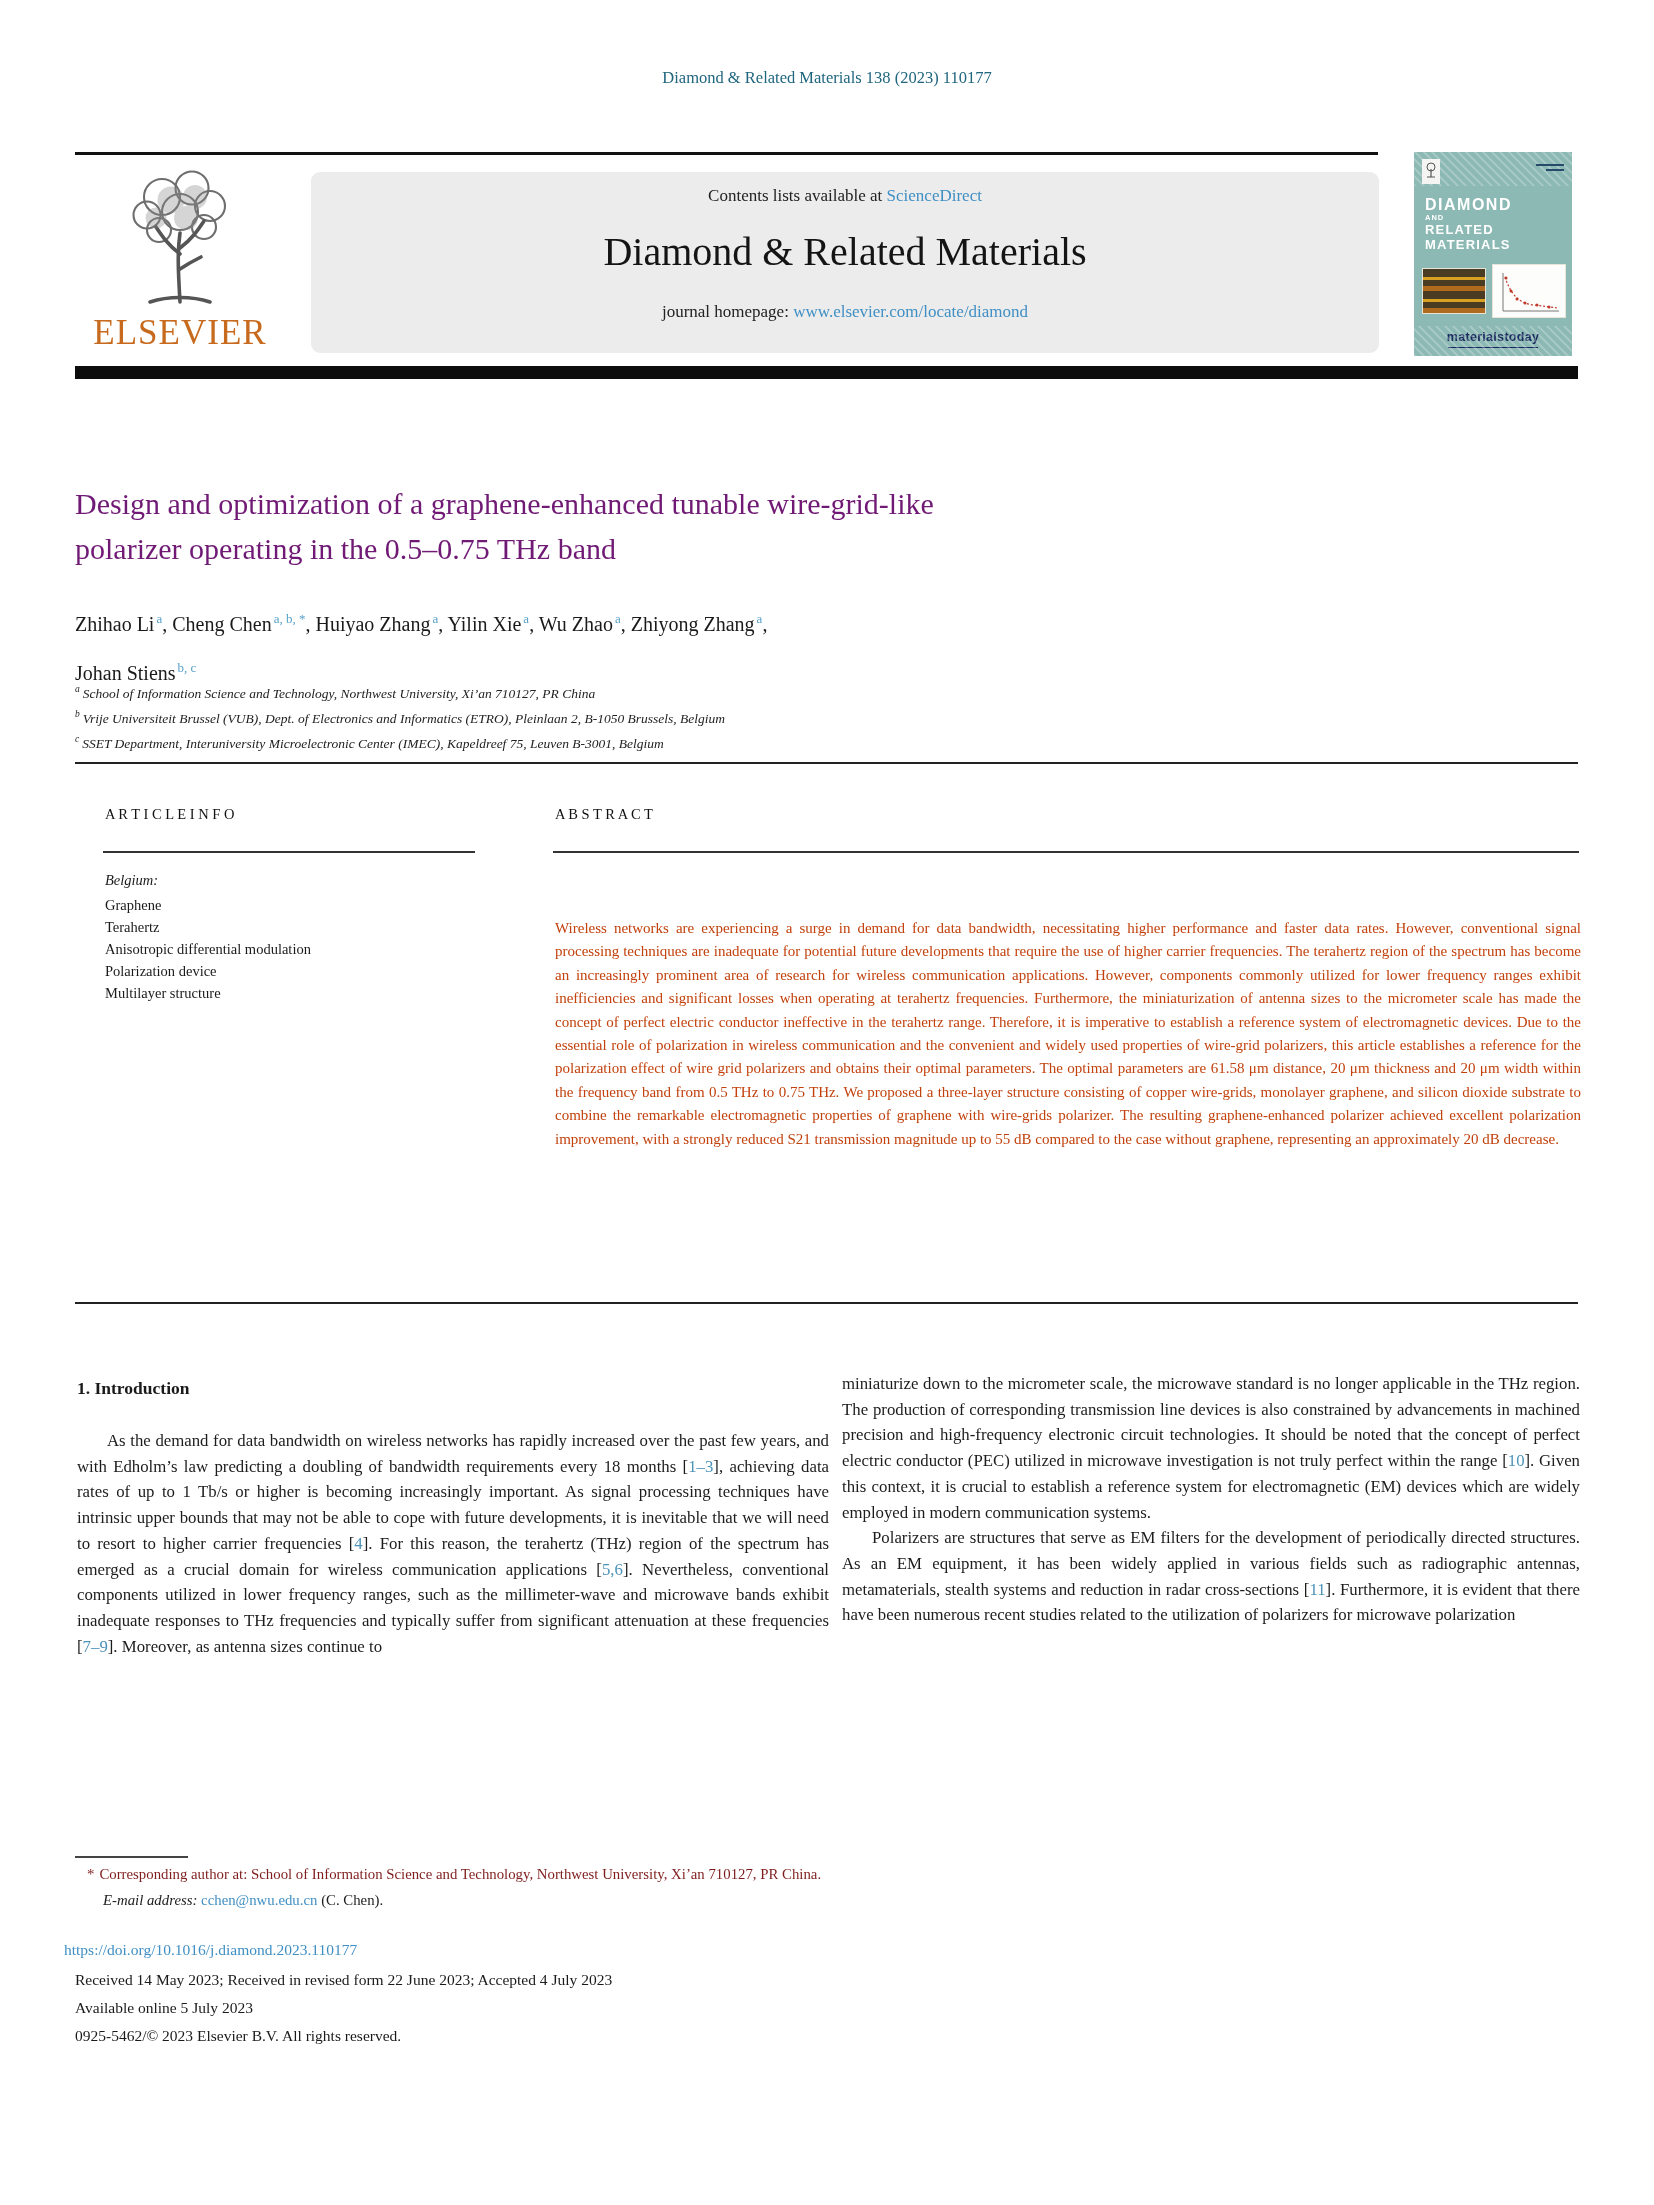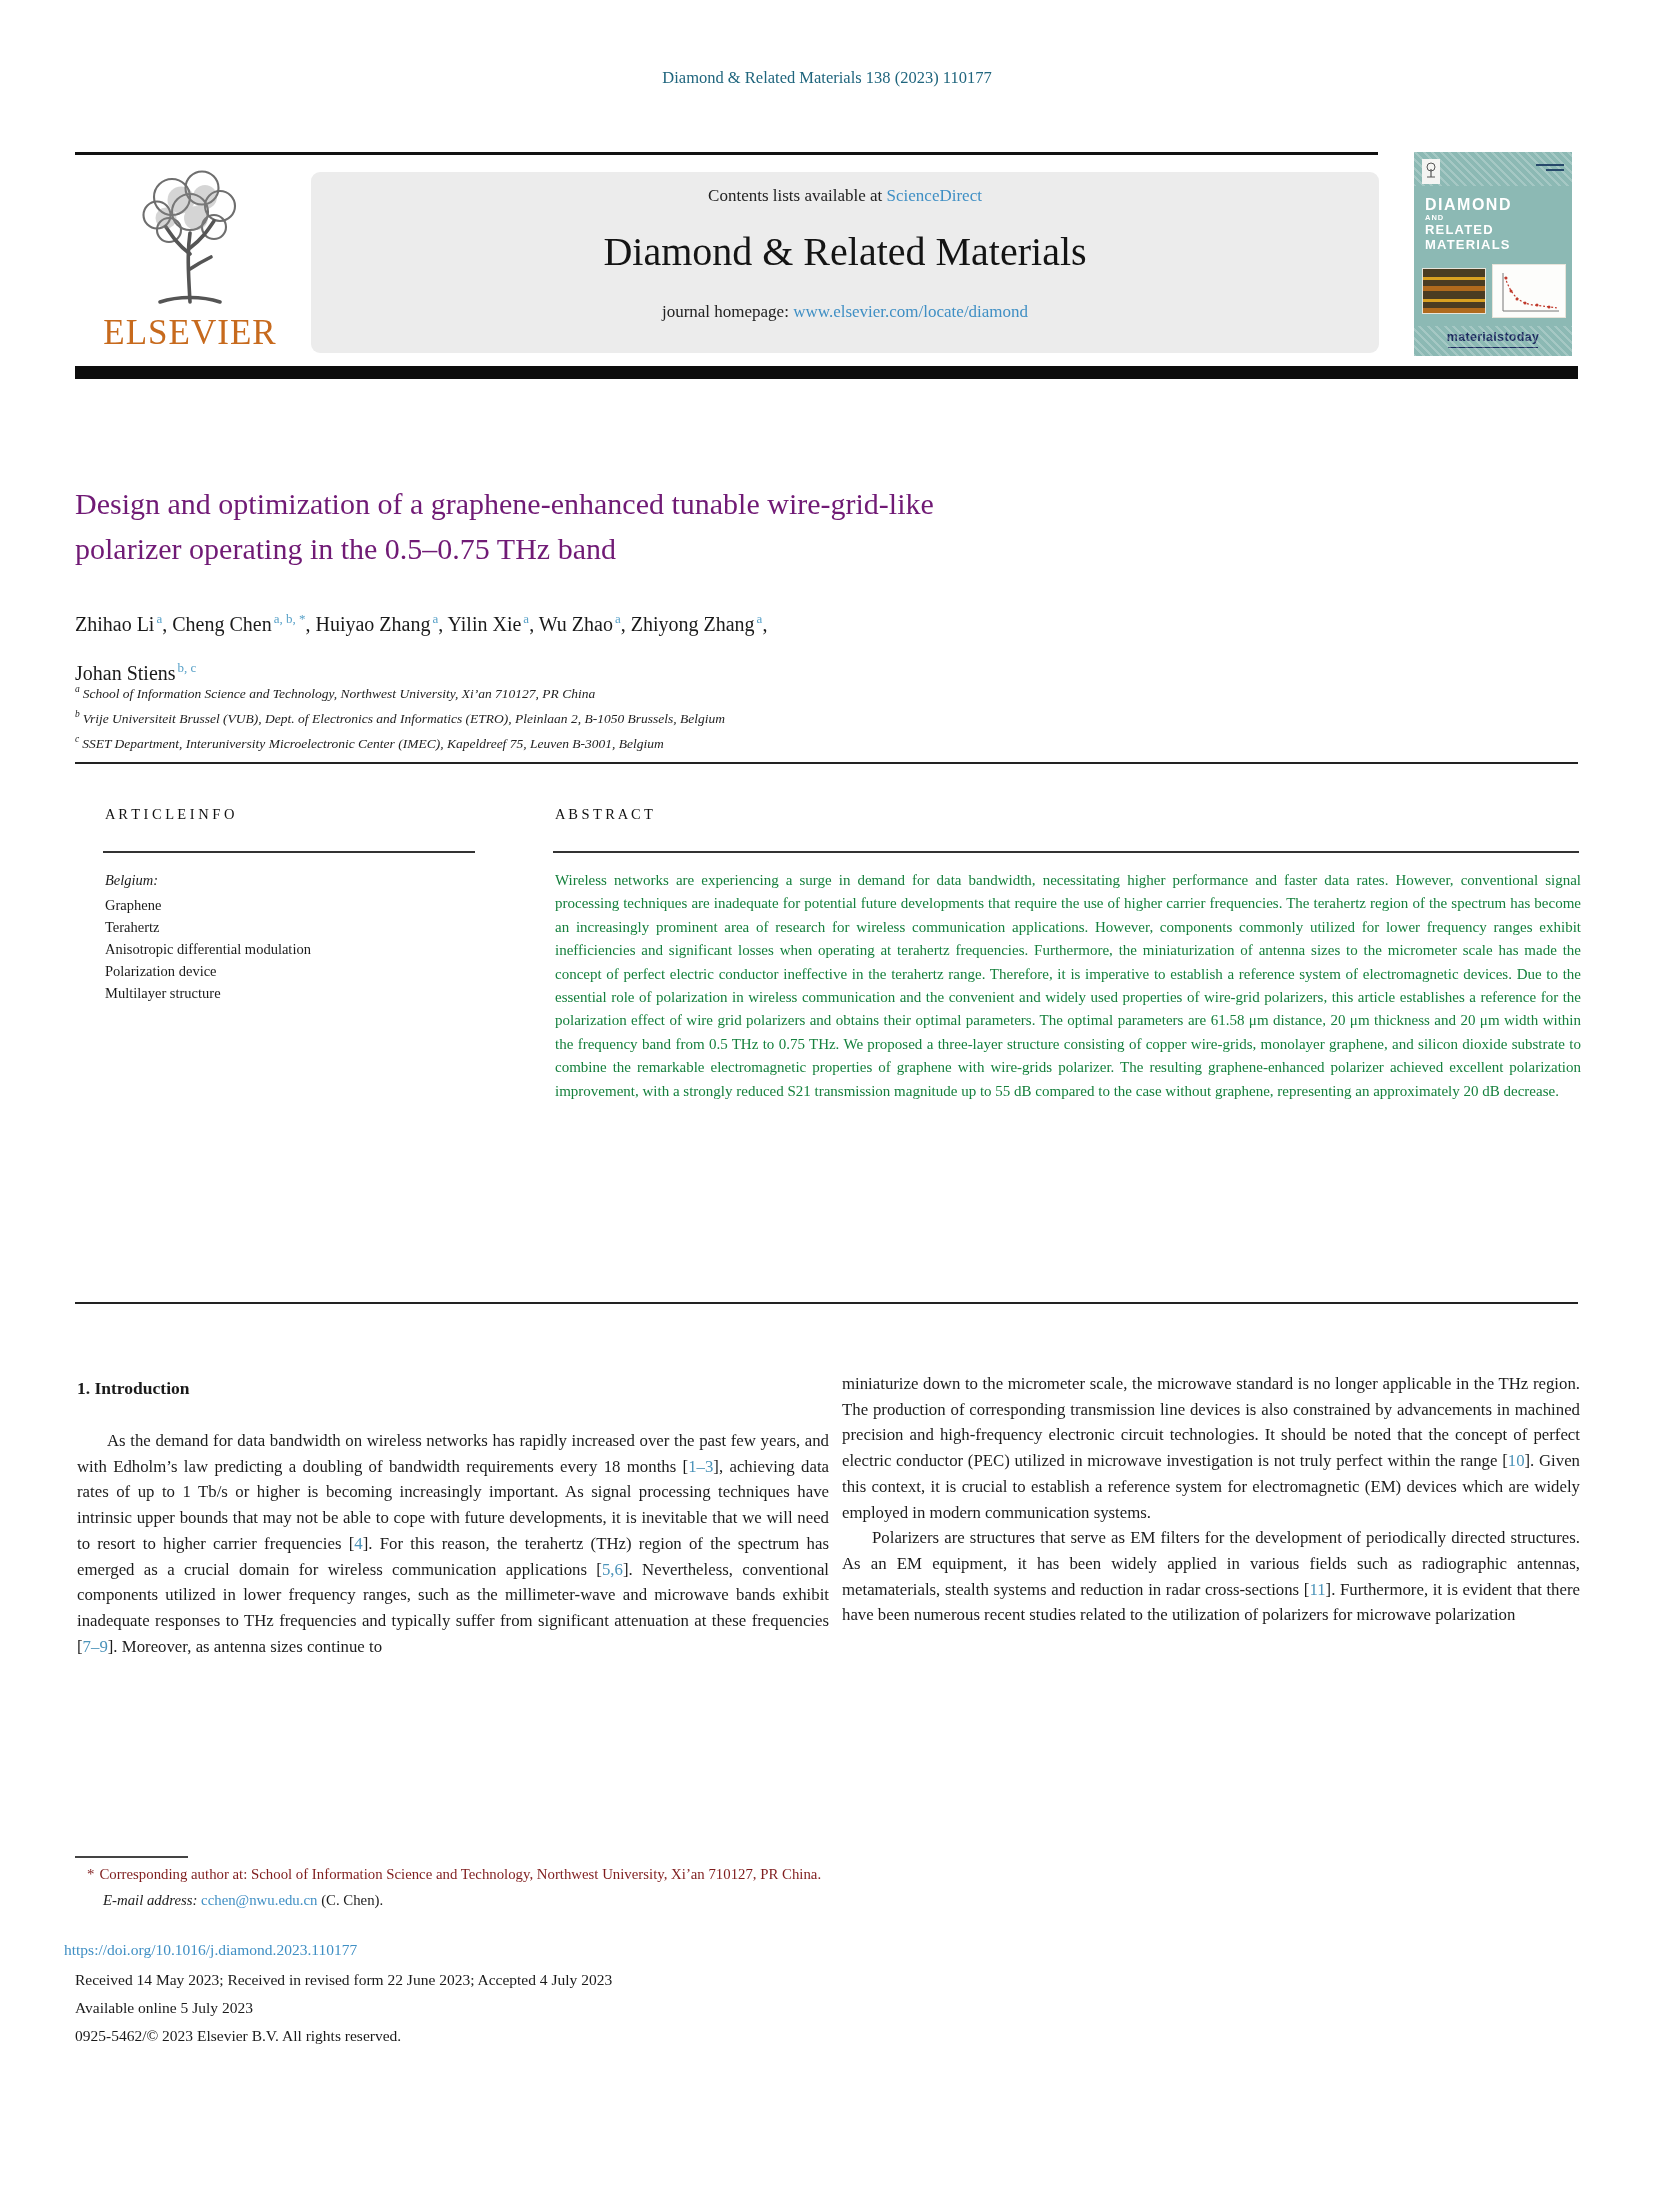--- a/index.html
+++ b/index.html
@@ -5,21 +5,21 @@
   html,body{margin:0;padding:0;background:#ffffff;}
   .page{position:relative;width:1654px;height:2205px;background:#fff;
         font-family:"Liberation Serif",serif;color:#1a1a1a;overflow:hidden;}
 
   .journal-ref{position:absolute;top:68px;left:0;width:100%;text-align:center;
                font-size:16.5px;color:#1f657d;}
 
   .rule-top{position:absolute;left:75px;top:152px;width:1303px;height:3px;background:#111;}
 
   
-  .logo-block{position:absolute;left:75px;top:164px;width:230px;height:192px;text-align:center;}
+  .logo-block{position:absolute;left:65px;top:164px;width:230px;height:192px;text-align:center;}
   .logo-block svg{display:block;margin:0 auto;}
   .elsevier-word{font-size:35px;color:#c76a1d;letter-spacing:1px;line-height:34px;margin-top:2px;}
 
   
   .banner{position:absolute;left:311px;top:172px;width:1068px;height:181px;background:#ececec;text-align:center;border-radius:9px;}
   .contents-line{padding-top:14px;font-size:17px;color:#222;}
   .banner-title{margin-top:22px;font-size:40px;color:#141414;}
   .homepage-line{margin-top:27px;font-size:17px;color:#222;}
   .link{color:#3f8fc4;text-decoration:none;cursor:pointer;}
 
@@ -61,22 +61,22 @@
 
   .rule-mid1{position:absolute;left:75px;top:762px;width:1503px;height:2px;background:#222;}
   .rule-mid2{position:absolute;left:75px;top:1302px;width:1503px;height:2px;background:#222;}
 
   .info-heading{position:absolute;left:105px;top:806px;font-size:14.5px;color:#111;}
   .abs-heading{position:absolute;left:555px;top:806px;font-size:14.5px;color:#111;}
   .info-rule{position:absolute;left:103px;top:851px;width:372px;height:1.5px;background:#333;}
   .abs-rule{position:absolute;left:553px;top:851px;width:1026px;height:1.5px;background:#333;}
   .kw-label{position:absolute;left:105px;top:872px;font-size:14.5px;font-style:italic;}
   .kw-list{position:absolute;left:105px;top:894px;font-size:14.5px;line-height:22px;}
-  .abs-text{position:absolute;left:555px;top:869px;width:1026px;font-size:15px;line-height:23.4px;
-            text-align:justify;color:#15803d;}
+  .abs-text{position:absolute;left:555px;top:917px;width:1026px;font-size:15px;line-height:23.4px;
+            text-align:justify;color:#c2410c;}
 
   .intro-heading{position:absolute;left:77px;top:1378px;font-size:17.5px;font-weight:bold;}
   .col-left{position:absolute;left:77px;top:1428px;width:752px;font-size:16.8px;line-height:25.7px;
             text-align:justify;color:#1c1c1c;}
   .col-right{position:absolute;left:842px;top:1371px;width:738px;font-size:16.8px;line-height:25.7px;
              text-align:justify;color:#1c1c1c;}
   .col-left p,.col-right p{margin:0;}
   .indent{text-indent:30px;}
   .cite{color:#4b93b9;cursor:pointer;}
 

